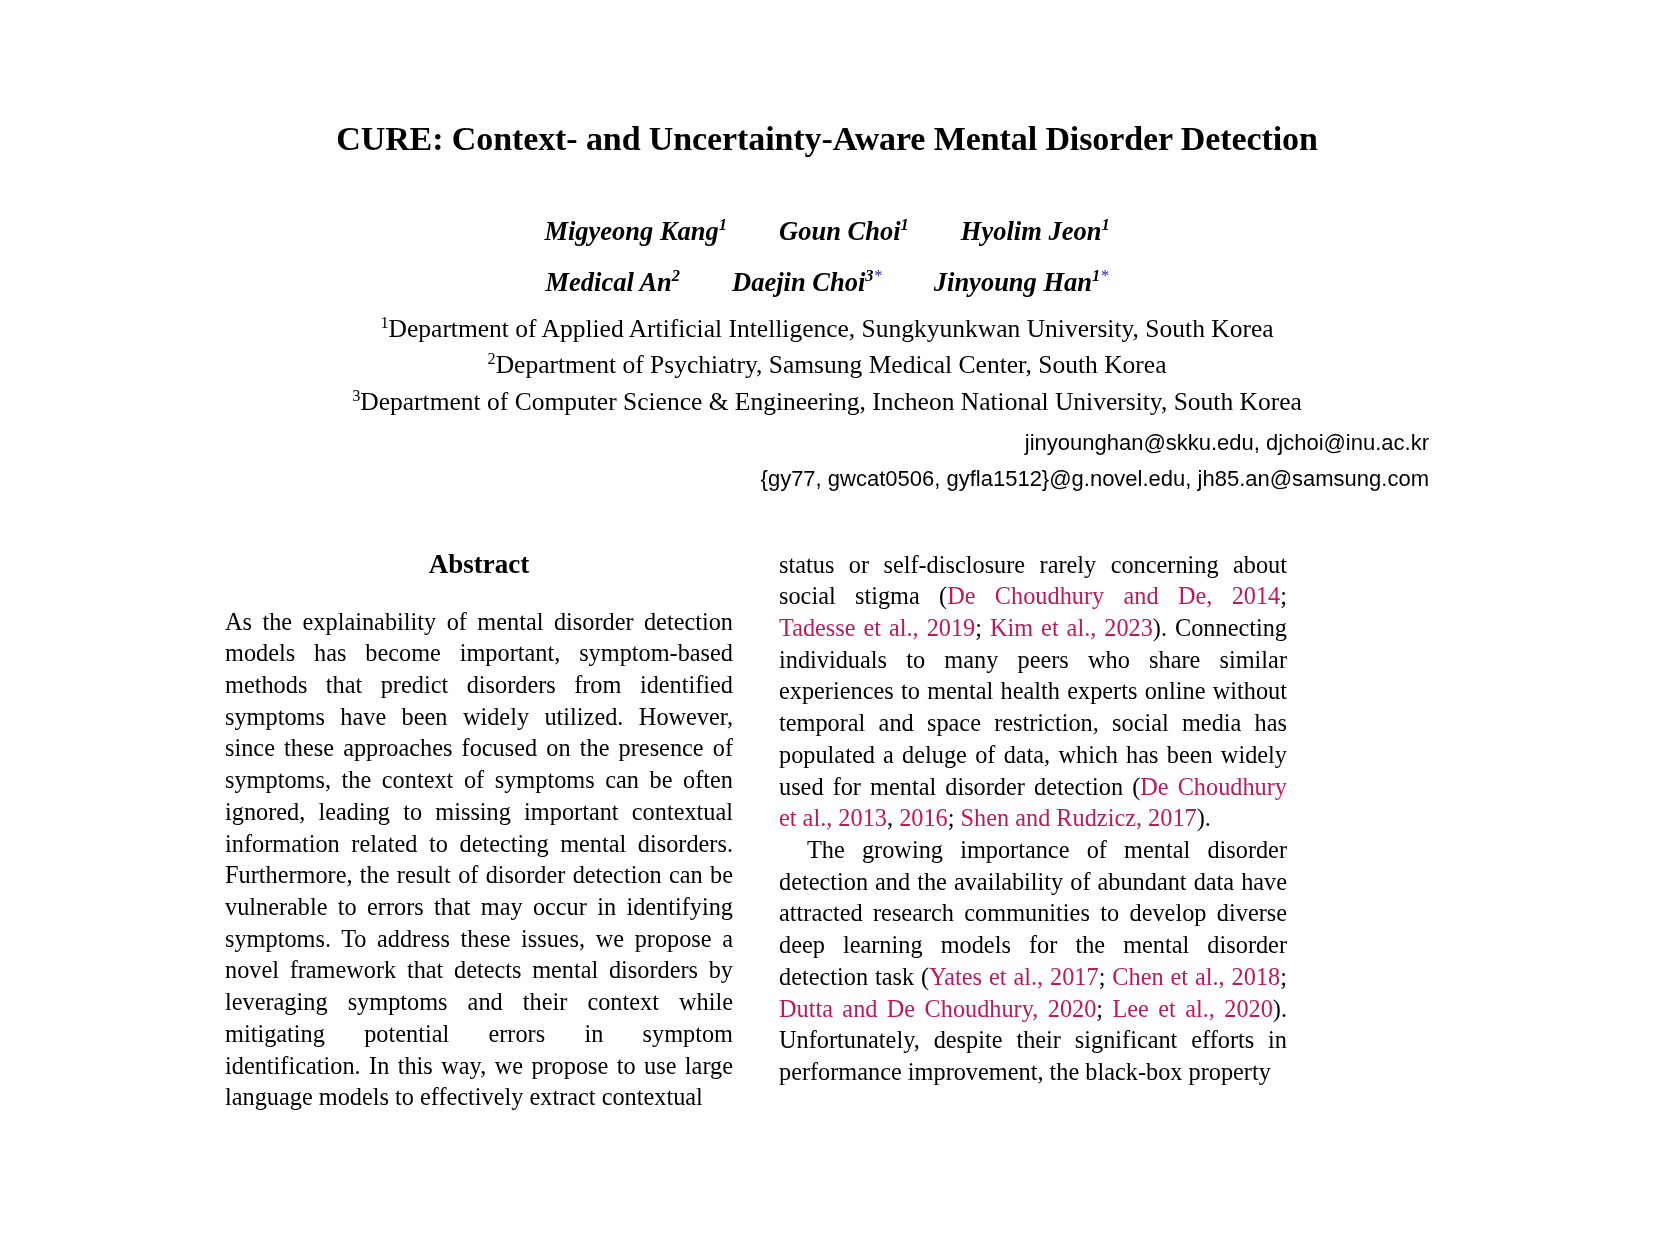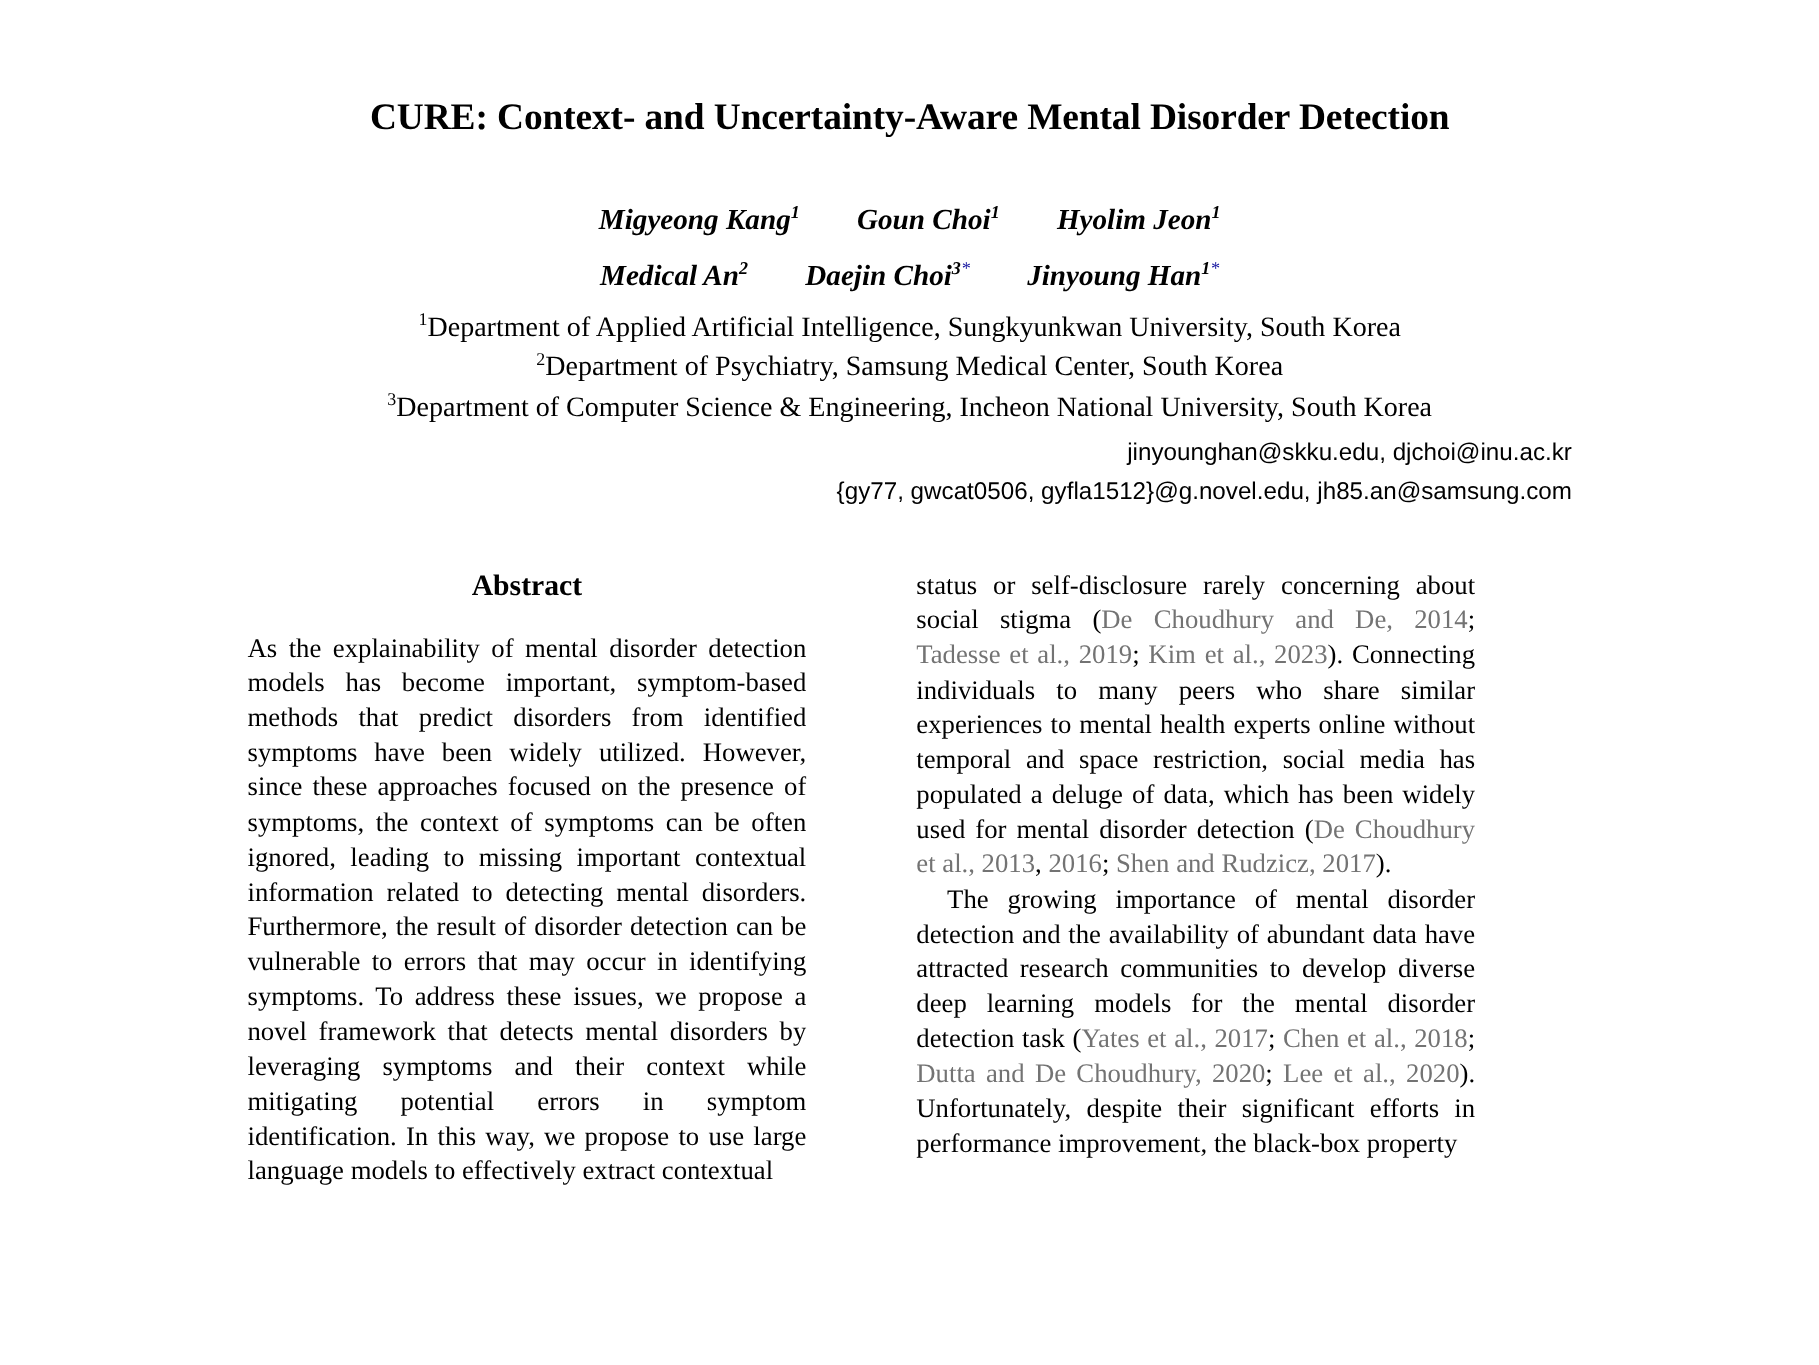--- a/index.html
+++ b/index.html
@@ -21,21 +21,21 @@
     width: 1654px;
     height: 1241px;
     background: #ffffff;
     box-sizing: border-box;
     padding: 0 225px;
   }
 
   
   .title {
     margin: 0;
-    padding-top: 88px;
+    padding-top: 120px;
     text-align: center;
     font-size: 34px;
     font-weight: bold;
     letter-spacing: -0.1px;
     line-height: 1.1;
   }
 
   
   .authors {
     margin-top: 42px;
@@ -92,21 +92,21 @@
     font-size: 22px;
     line-height: 1.62;
     letter-spacing: 0px;
   }
   .email-line { white-space: nowrap; }
 
   
   .columns {
     display: flex;
     margin-top: 52px;
-    gap: 100px;
+    gap: 46px;
   }
   .col {
     width: 508px;
     flex: 0 0 508px;
   }
 
   .abstract-heading {
     text-align: center;
     font-size: 27px;
     font-weight: bold;
@@ -123,21 +123,21 @@
   }
   p.body-text + p.body-text {
     text-indent: 28px;
   }
 
   .right-col p.body-text:first-child {
     text-indent: 0;
   }
 
   a.cite, .cite {
-    color: #737373;
+    color: #be185d;
     text-decoration: none;
   }
 
   
   .col {
     max-height: 600px;
     overflow: hidden;
   }
 </style>
 </head>

